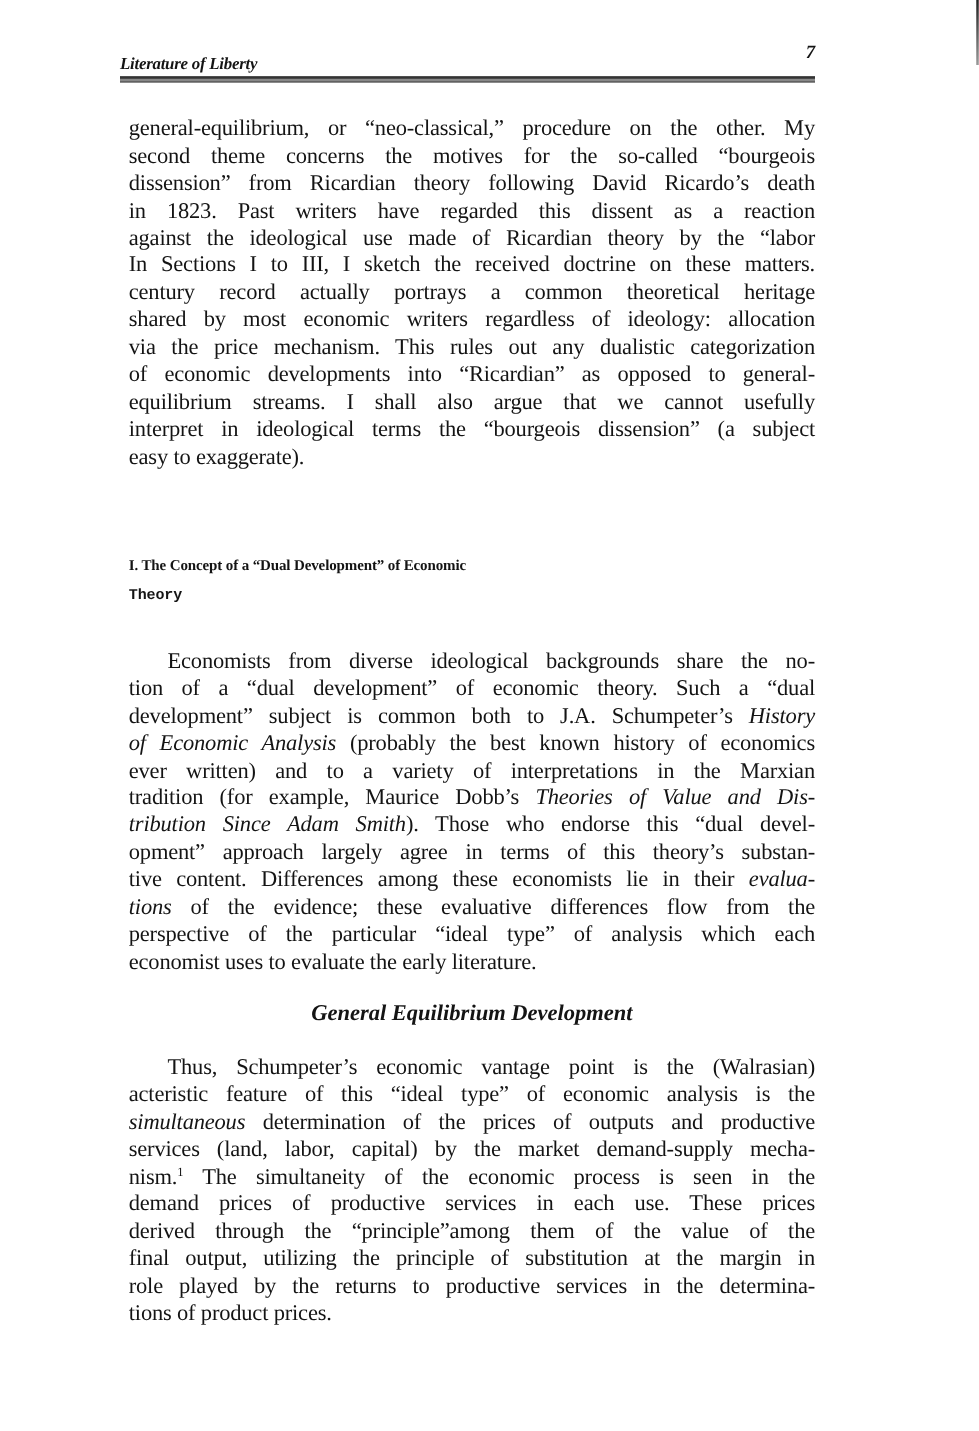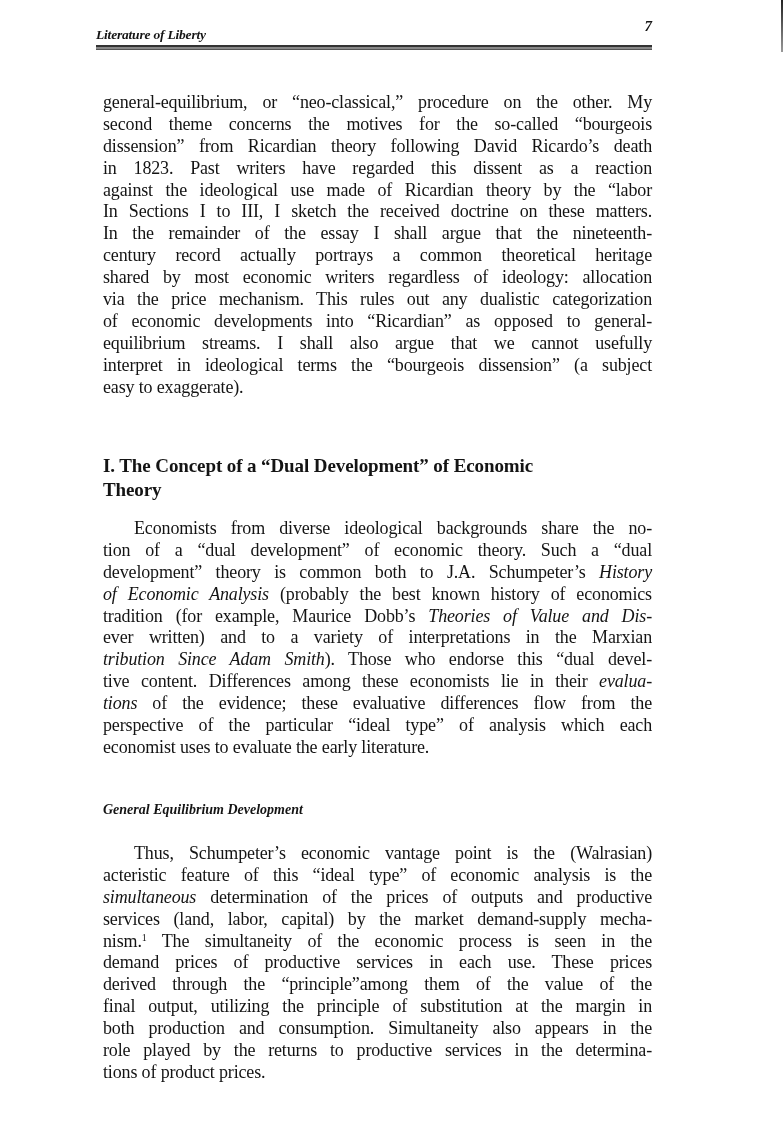--- a/index.html
+++ b/index.html
@@ -19,21 +19,21 @@
       position: absolute;
       left: 781px;
       top: 0;
       width: 2px;
       height: 52px;
       background: linear-gradient(#222, #999);
     }
     .running-head {
       position: absolute;
       left: 96px;
-      top: 20px;
+      top: 36px;
       width: 556px;
       height: 30px;
       text-align: right;
     }
     .running-title {
       position: absolute;
       left: 0;
       top: 7px;
       font-family: "Liberation Serif", serif;
       font-style: italic;
@@ -77,35 +77,35 @@
     }
     .line.last {
       text-align-last: left;
     }
     .line.indent {
       padding-left: 31px;
     }
     .heading {
       position: absolute;
       left: 103px;
-      top: 454px;
+      top: 440px;
       width: 549px;
       font-weight: bold;
-      font-size: 19px;
+      font-size: 12px;
       line-height: 24px;
       letter-spacing: -0.1px;
     }
     .subheading {
       position: absolute;
       left: 103px;
       top: 799px;
       width: 549px;
-      text-align: left;
+      text-align: center;
       font-style: italic;
-      font-size: 14px;
+      font-size: 18px;
       line-height: 22px;
     }
     i { font-style: italic; }
     sup { font-size: 10px; line-height: 0; vertical-align: 6px; }
   </style>
 </head>
 <body>
 
 <div class="edge-line"></div>
 
@@ -115,56 +115,55 @@
   <div class="rule"></div>
 </header>
 
 <section class="block" style="top:92px;">
   <span class="line">general-equilibrium, or “neo-classical,” procedure on the other. My</span>
   <span class="line">second theme concerns the motives for the so-called “bourgeois</span>
   <span class="line">dissension” from Ricardian theory following David Ricardo’s death</span>
   <span class="line">in 1823. Past writers have regarded this dissent as a reaction</span>
   <span class="line">against the ideological use made of Ricardian theory by the “labor</span>
   <span class="line">In Sections I to III, I sketch the received doctrine on these matters.</span>
-  <span class="line">In the remainder of the essay I shall argue that the nineteenth-</span>
   <span class="line">century record actually portrays a common theoretical heritage</span>
   <span class="line">shared by most economic writers regardless of ideology: allocation</span>
   <span class="line">via the price mechanism. This rules out any dualistic categorization</span>
   <span class="line">of economic developments into “Ricardian” as opposed to general-</span>
   <span class="line">equilibrium streams. I shall also argue that we cannot usefully</span>
   <span class="line">interpret in ideological terms the “bourgeois dissension” (a subject</span>
   <span class="line last">easy to exaggerate).</span>
 </section>
 
 <h2 class="heading" style="margin:0;">
   <span style="display:block;">I. The Concept of a “Dual Development” of Economic</span>
-  <span style="display:block;">Theory</span>
+  <span style="display:block;font-family:Liberation Mono, monospace;">Theory</span>
 </h2>
 
 <section class="block" style="top:518px;">
   <span class="line indent">Economists from diverse ideological backgrounds share the no-</span>
   <span class="line">tion of a “dual development” of economic theory. Such a “dual</span>
-  <span class="line"><span>development” theory is common both to J.A. Schumpeter’s </span><i>History</i></span>
+  <span class="line"><span>development” subject is common both to J.A. Schumpeter’s </span><i>History</i></span>
   <span class="line"><i>of Economic Analysis</i><span> (probably the best known history of economics</span></span>
+  <span class="line">ever written) and to a variety of interpretations in the Marxian</span>
   <span class="line"><span>tradition (for example, Maurice Dobb’s </span><i>Theories of Value and Dis-</i></span>
-  <span class="line">ever written) and to a variety of interpretations in the Marxian</span>
   <span class="line"><i>tribution Since Adam Smith</i><span>). Those who endorse this “dual devel-</span></span>
+  <span class="line">opment” approach largely agree in terms of this theory’s substan-</span>
   <span class="line"><span>tive content. Differences among these economists lie in their </span><i>evalua-</i></span>
   <span class="line"><i>tions</i><span> of the evidence; these evaluative differences flow from the</span></span>
   <span class="line">perspective of the particular “ideal type” of analysis which each</span>
   <span class="line last">economist uses to evaluate the early literature.</span>
 </section>
 
 <h3 class="subheading" style="margin:0;">General Equilibrium Development</h3>
 
 <section class="block" style="top:843px;">
   <span class="line indent">Thus, Schumpeter’s economic vantage point is the (Walrasian)</span>
   <span class="line">acteristic feature of this “ideal type” of economic analysis is the</span>
   <span class="line"><i>simultaneous</i><span> determination of the prices of outputs and productive</span></span>
   <span class="line">services (land, labor, capital) by the market demand-supply mecha-</span>
   <span class="line"><span>nism.</span><sup>1</sup><span> The simultaneity of the economic process is seen in the</span></span>
   <span class="line">demand prices of productive services in each use. These prices</span>
   <span class="line">derived through the “principle”among them of the value of the</span>
   <span class="line">final output, utilizing the principle of substitution at the margin in</span>
-  <span class="line">both production and consumption. Simultaneity also appears in the</span>
   <span class="line">role played by the returns to productive services in the determina-</span>
   <span class="line last">tions of product prices.</span>
 </section>
 
 </body></html>

